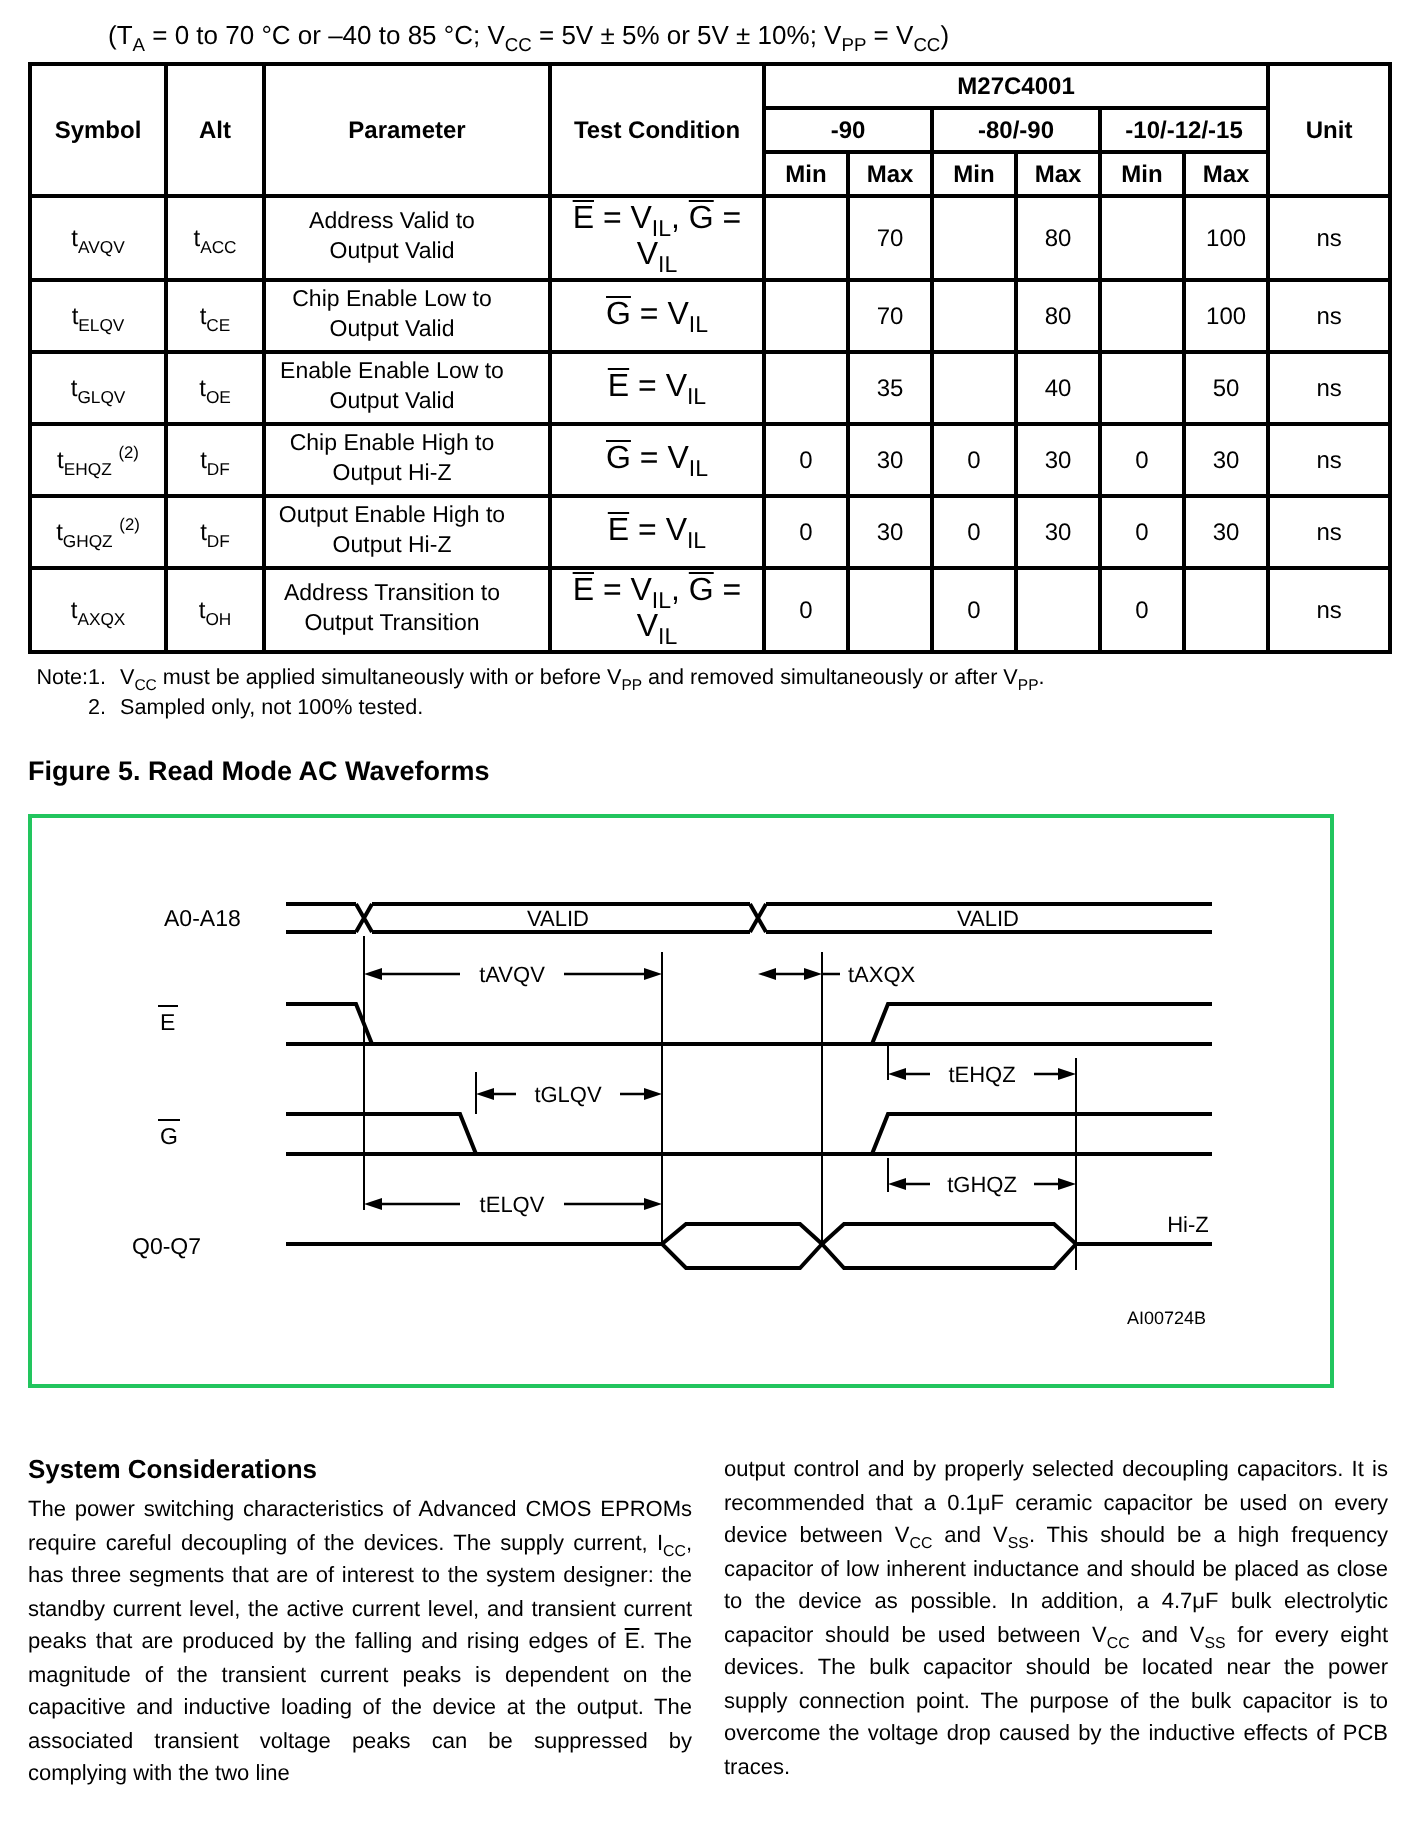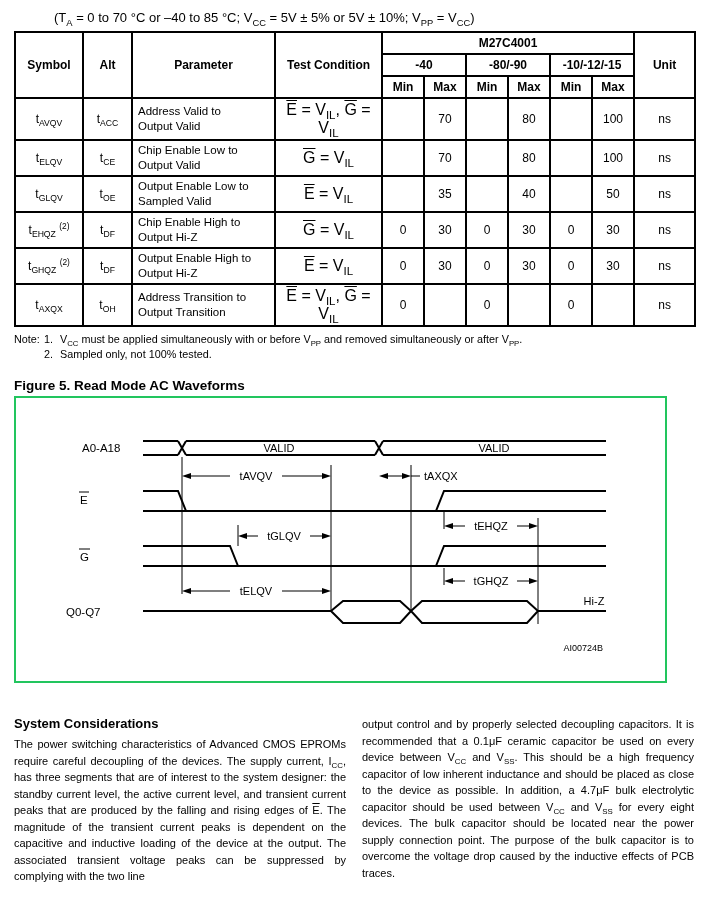--- a/index.html
+++ b/index.html
@@ -12,29 +12,29 @@
 
   sub{font-size:72%;line-height:0;}
   sup{font-size:70%;line-height:0;}
   .ov{text-decoration:overline;}
 
   table{border-collapse:collapse;table-layout:fixed;width:680px;margin-top:6px;}
   th,td{border:2px solid #000;padding:2px 3px;font-size:12px;text-align:center;vertical-align:middle;overflow:hidden;}
   th{font-weight:bold;}
   thead tr{height:22px;}
   tbody tr{height:36px;}
-  td.param{text-align:left;font-size:11.5px;line-height:1.3;padding:2px 20px 2px 5px;}
+  td.param{text-align:center;font-size:11.5px;line-height:1.3;padding:2px 20px 2px 5px;}
   td.cond{font-size:16px;}
 
   .notes{font-size:10.8px;margin-top:5px;line-height:1.4;}
   .note-line{display:flex;}
-  .note-label{width:30px;flex:0 0 30px;}
+  .note-label{width:30px;flex:0 0 30px;text-align:right;}
   .note-num{width:16px;flex:0 0 16px;}
 
-  .fig-title{font-size:13.5px;font-weight:bold;margin:16px 0 3px;}
+  .fig-title{font-size:13.5px;font-weight:bold;margin:16px 0 14px;}
   .fig-box{border:2px solid #22c55e;width:649px;height:283px;}
   .fig-box svg{display:block;}
   .sig{stroke:#000;stroke-width:2;fill:none;}
   .ref{stroke:#000;stroke-width:1;fill:none;}
   .dim{stroke:#000;stroke-width:1.2;fill:none;}
   .ah{fill:#000;stroke:none;}
   text{font-family:"Liberation Sans",sans-serif;fill:#000;}
   .lbl{font-size:11.5px;}
   .tlabel{font-size:11px;}
   .small{font-size:9px;}
@@ -68,21 +68,21 @@
     <thead>
       <tr>
         <th rowspan="3">Symbol</th>
         <th rowspan="3">Alt</th>
         <th rowspan="3">Parameter</th>
         <th rowspan="3">Test Condition</th>
         <th colspan="6">M27C4001</th>
         <th rowspan="3">Unit</th>
       </tr>
       <tr>
-        <th colspan="2">-40</th>
+        <th colspan="2">-90</th>
         <th colspan="2">-80/-90</th>
         <th colspan="2">-10/-12/-15</th>
       </tr>
       <tr>
         <th>Min</th>
         <th>Max</th>
         <th>Min</th>
         <th>Max</th>
         <th>Min</th>
         <th>Max</th>
@@ -111,21 +111,21 @@
         <td>70</td>
         <td></td>
         <td>80</td>
         <td></td>
         <td>100</td>
         <td>ns</td>
       </tr>
       <tr>
         <td>t<sub>GLQV</sub></td>
         <td>t<sub>OE</sub></td>
-        <td class="param">Output Enable Low to Sampled Valid</td>
+        <td class="param">Enable Enable Low to Output Valid</td>
         <td class="cond"><span class="ov">E</span> = V<sub>IL</sub></td>
         <td></td>
         <td>35</td>
         <td></td>
         <td>40</td>
         <td></td>
         <td>50</td>
         <td>ns</td>
       </tr>
       <tr>

